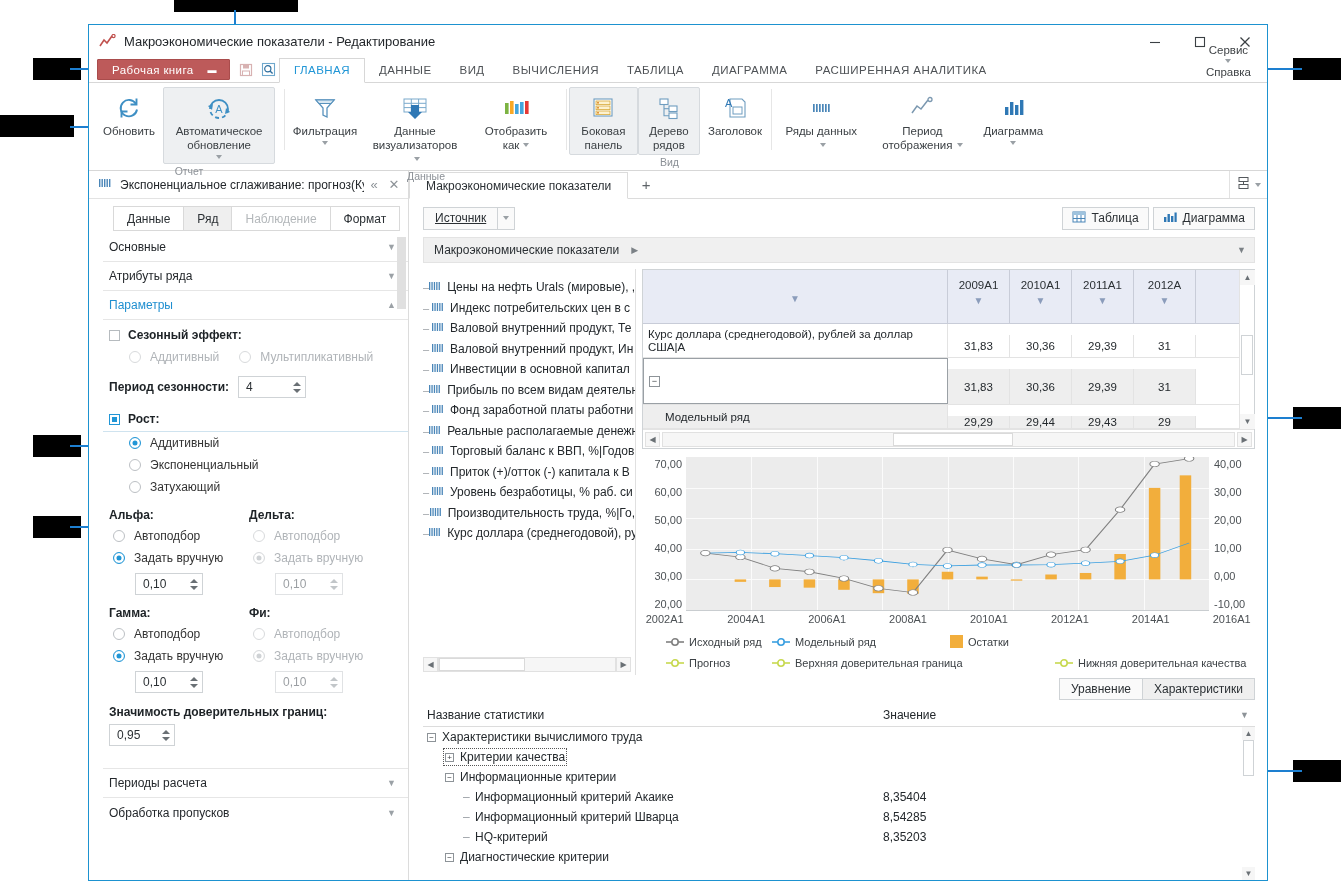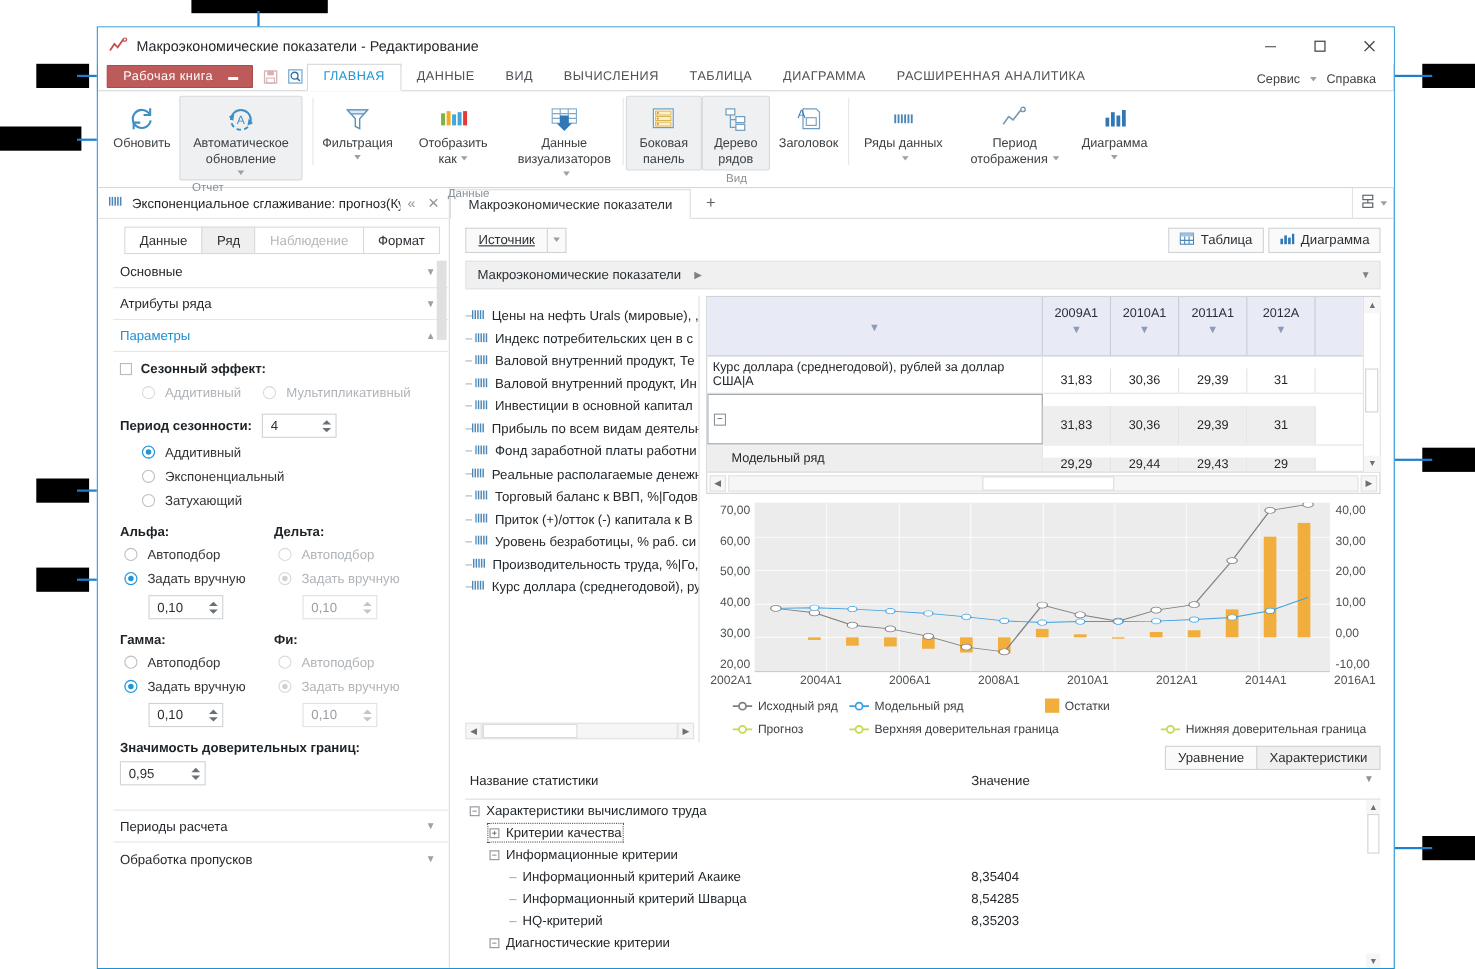--- a/index.html
+++ b/index.html
@@ -54,21 +54,21 @@
   .rtab {
     padding:0 14px; height:24px; line-height:24px;
     font-size:11.5px; letter-spacing:.45px; color:#4e5256;
     text-transform:uppercase; white-space:nowrap;
   }
   .rtab.active {
     color:#2196d6; background:#fff;
     border:1px solid #d7d7d7; border-bottom:1px solid #fff;
     margin-bottom:-1px; height:25px; line-height:23px;
   }
-  #tabstrip-right { margin-left:auto; display:flex; align-items:center; padding-right:10px; gap:3px; margin-bottom:4px;}
+  #tabstrip-right { margin-left:auto; display:flex; align-items:center; padding-right:10px; gap:3px; margin-bottom:4px;flex-direction:column;}
   .menu-link { font-size:11.5px; color:#3f4346; padding:0 6px; }
   .caret-sm { width:0;height:0;border-left:3.5px solid transparent;border-right:3.5px solid transparent;border-top:4px solid #9aa0a5; }
 
   
   #ribbon {
     height:88px; display:flex; align-items:stretch;
     border-bottom:1px solid #d7d7d7; background:#fff; flex:none;
     padding-left:4px;
   }
   .rgroup { display:flex; flex-direction:column; position:relative; padding:0 2px; }
@@ -237,21 +237,21 @@
   .lg-row { display:flex; height:21px; align-items:center; }
   .lg { display:flex; align-items:center; gap:5px; white-space:nowrap; }
   .lgmark { width:18px; height:10px; flex:none; }
   .lgsq { width:13px;height:13px;background:#f2ae3c; flex:none; }
 
   
   #statsbox { height:205px; flex:none; display:flex; flex-direction:column; padding:0 12px 0 14px; }
   #stats-btns { height:28px; display:flex; justify-content:flex-end; align-items:center; gap:0; flex:none; }
   #stats-btns .btn { height:22px; }
   #stats-btns .btn.on { background:#efefef; }
-  #stats-head { height:24px; display:flex; border-bottom:1px solid #dcdcdc; font-size:12px; color:#23282c; flex:none; }
+  #stats-head { height:24px; display:flex; align-items:center; border-bottom:1px solid #dcdcdc; font-size:12px; color:#23282c; flex:none; }
   #stats-head .c1 { width:460px; padding-left:4px; }
   #stats-head .fil { margin-left:auto; color:#8d9398; font-size:9px; padding-right:6px; }
   #stats-rows { flex:1; overflow:hidden; position:relative; }
   .st-row { height:20px; display:flex; align-items:center; font-size:12px; color:#23282c; }
   .st-row .nm { display:flex; align-items:center; }
   .st-row .vl { position:absolute; left:460px; }
   .st-tw { width:9px;height:9px;border:1px solid #8d9398;background:#fff;display:flex;align-items:center;
      justify-content:center;font-size:8px;line-height:7px;color:#3c4145;margin-right:6px;flex:none; }
   .st-leaf-dash { width:9px; color:#9aa0a5; margin-right:3px; }
   .st-row.focus .nm { outline:1px dotted #555; outline-offset:1px; }
@@ -411,44 +411,44 @@
             <svg width="24" height="26" viewBox="0 0 24 26">
               <path d="M3 5 H21 L14 13 V22 L10 20 V13 Z" fill="#fff" stroke="#5892bd" stroke-width="1.3"></path>
               <path d="M3 5 H21 L18 8.5 H6 Z" fill="#d9e8f2" stroke="#5892bd" stroke-width="1.1"></path>
             </svg>
           </span>
           <span class="lbl">Фильтрация</span>
           <span class="dd-row">
               <i class="caret-sm"></i>
             </span>
         </div>
-        <div class="rbtn" style="min-width:78px;">
-          <span class="ico">
-            <svg width="28" height="26" viewBox="0 0 28 26">
-              <rect x="3" y="8" width="3.6" height="11" fill="#7cb342"></rect>
-              <rect x="8" y="6" width="3.6" height="13" fill="#f9a825"></rect>
-              <rect x="13" y="9" width="3.6" height="10" fill="#43a5dd"></rect>
-              <rect x="18" y="7" width="3.6" height="12" fill="#43a5dd"></rect>
-              <rect x="23" y="6" width="3.6" height="13" fill="#e53935"></rect>
-            </svg>
-          </span>
-          <span class="lbl"><span>Отобразить как</span><i class="dd"></i></span>
-        </div>
         <div class="rbtn" style="min-width:104px;">
           <span class="ico">
             <svg width="30" height="26" viewBox="0 0 30 26">
               <rect x="4" y="4" width="22" height="13" fill="#fff" stroke="#7aa9cc" stroke-width="1"></rect>
               <line x1="4" y1="8.3" x2="26" y2="8.3" stroke="#7aa9cc"></line>
                 <line x1="4" y1="12.6" x2="26" y2="12.6" stroke="#7aa9cc"></line>
               <line x1="11.3" y1="4" x2="11.3" y2="17" stroke="#7aa9cc"></line>
                 <line x1="18.6" y1="4" x2="18.6" y2="17" stroke="#7aa9cc"></line>
               <polygon points="11,10 19,10 19,17 22,17 15,24 8,17 11,17" fill="#2f78b5"></polygon>
             </svg>
           </span>
           <span class="lbl"><span>Данные визуализаторов</span><i class="dd"></i></span>
+        </div>
+        <div class="rbtn" style="min-width:78px;">
+          <span class="ico">
+            <svg width="28" height="26" viewBox="0 0 28 26">
+              <rect x="3" y="8" width="3.6" height="11" fill="#7cb342"></rect>
+              <rect x="8" y="6" width="3.6" height="13" fill="#f9a825"></rect>
+              <rect x="13" y="9" width="3.6" height="10" fill="#43a5dd"></rect>
+              <rect x="18" y="7" width="3.6" height="12" fill="#43a5dd"></rect>
+              <rect x="23" y="6" width="3.6" height="13" fill="#e53935"></rect>
+            </svg>
+          </span>
+          <span class="lbl"><span>Отобразить как</span><i class="dd"></i></span>
         </div>
       </div>
       <div class="rgroup-label">Данные</div>
     </div>
 
     <div class="rgroup" style="width:205px;">
       <div class="rgroup-items">
         <div class="rbtn sel" style="min-width:62px;">
           <span class="ico">
             <svg width="24" height="26" viewBox="0 0 24 26">
@@ -599,20 +599,24 @@
           <span class="b">Период сезонности:</span>
           <span class="spin" style="margin-left:9px;">
             <span>4</span>
             <span class="arrows">
                 <i class="ar-up"></i>
                 <i class="ar-dn"></i>
               </span>
           </span>
         </div>
 
+        <div class="growth-head" style="margin-top:8px;">
+          <span class="cbox checked"></span>
+          <span class="b">Рост:</span>
+        </div>
         <div class="radio-row">
           <span class="radio on"></span>
           <span>Аддитивный</span>
         </div>
         <div class="radio-row">
           <span class="radio"></span>
           <span>Экспоненциальный</span>
         </div>
         <div class="radio-row">
           <span class="radio"></span>
@@ -701,21 +705,21 @@
                     <i class="ar-dn"></i>
                   </span>
               </span>
             </div>
           </div>
         </div>
 
         <div style="padding:12px 6px 0;">
           <div class="b">Значимость доверительных границ:</div>
           <div style="padding-top:5px;">
-            <span class="spin" style="width:78px;">
+            <span class="spin" style="width:66px;">
               <span>0,95</span>
               <span class="arrows">
                   <i class="ar-up"></i>
                   <i class="ar-dn"></i>
                 </span>
             </span>
           </div>
         </div>
 
         <div class="sep-line" style="margin-top:22px;"></div>
@@ -1176,21 +1180,21 @@
                       <line x1="0" y1="5" x2="18" y2="5" stroke="#c7d94f" stroke-width="1.6"></line>
                       <circle cx="9" cy="5" r="3.2" fill="#fff" stroke="#c7d94f" stroke-width="1.6"></circle>
                     </svg>
                   <span>Верхняя доверительная граница</span>
                 </span>
                 <span class="lg">
                   <svg class="lgmark" viewBox="0 0 18 10">
                       <line x1="0" y1="5" x2="18" y2="5" stroke="#c7d94f" stroke-width="1.6"></line>
                       <circle cx="9" cy="5" r="3.2" fill="#fff" stroke="#c7d94f" stroke-width="1.6"></circle>
                     </svg>
-                  <span>Нижняя доверительная граница</span>
+                  <span>Нижняя доверительная качества</span>
                 </span>
               </div>
             </div>
           </div>
         </div>
       </div>
 
       <div id="statsbox">
         <div id="stats-btns">
           <div class="btn">Уравнение</div>

